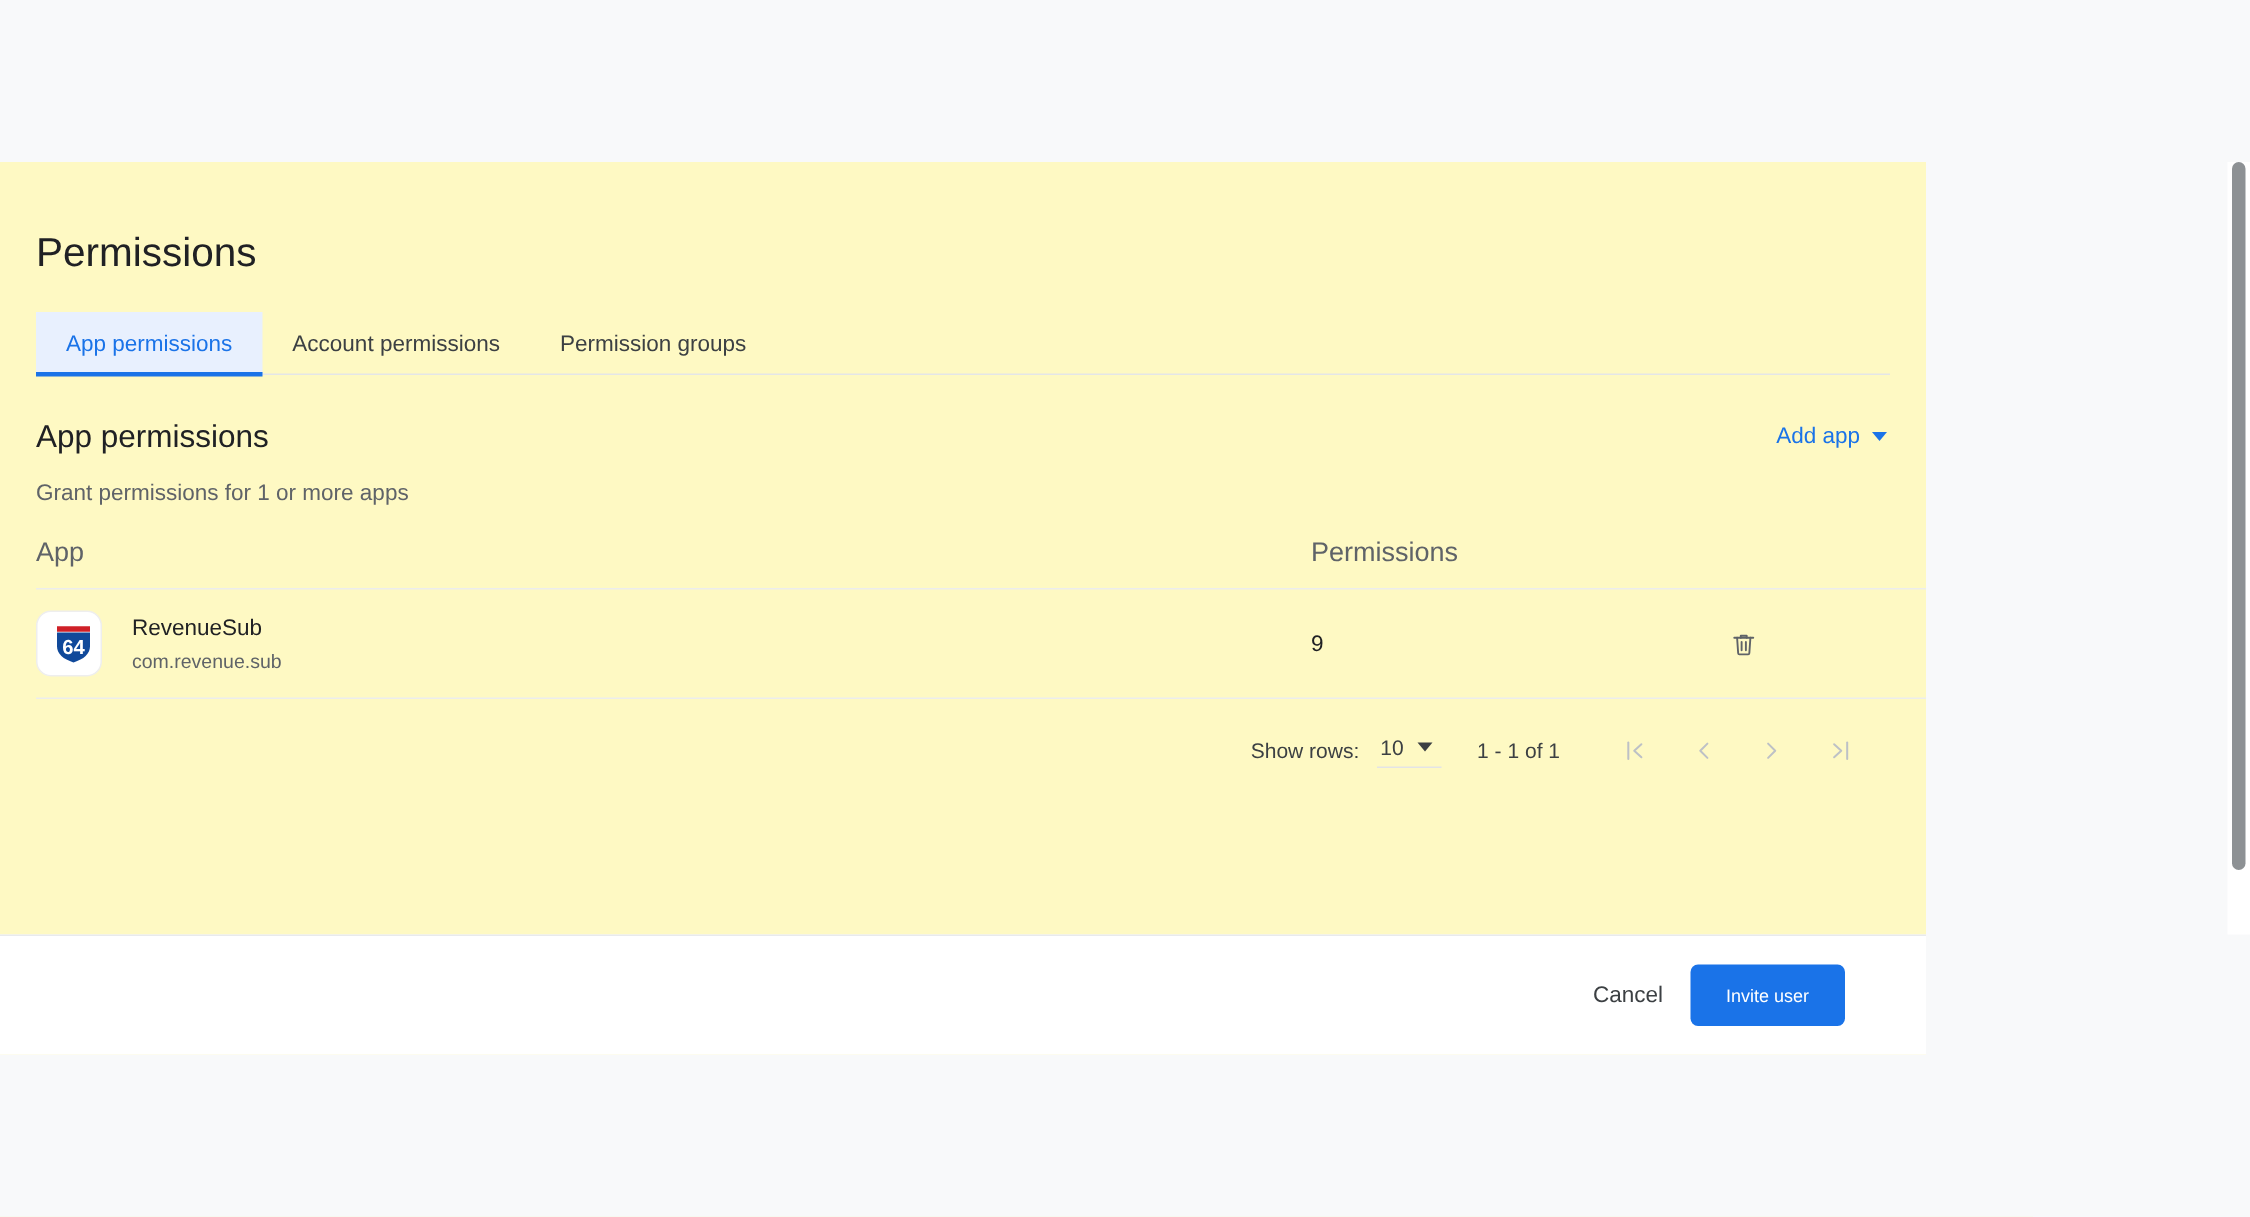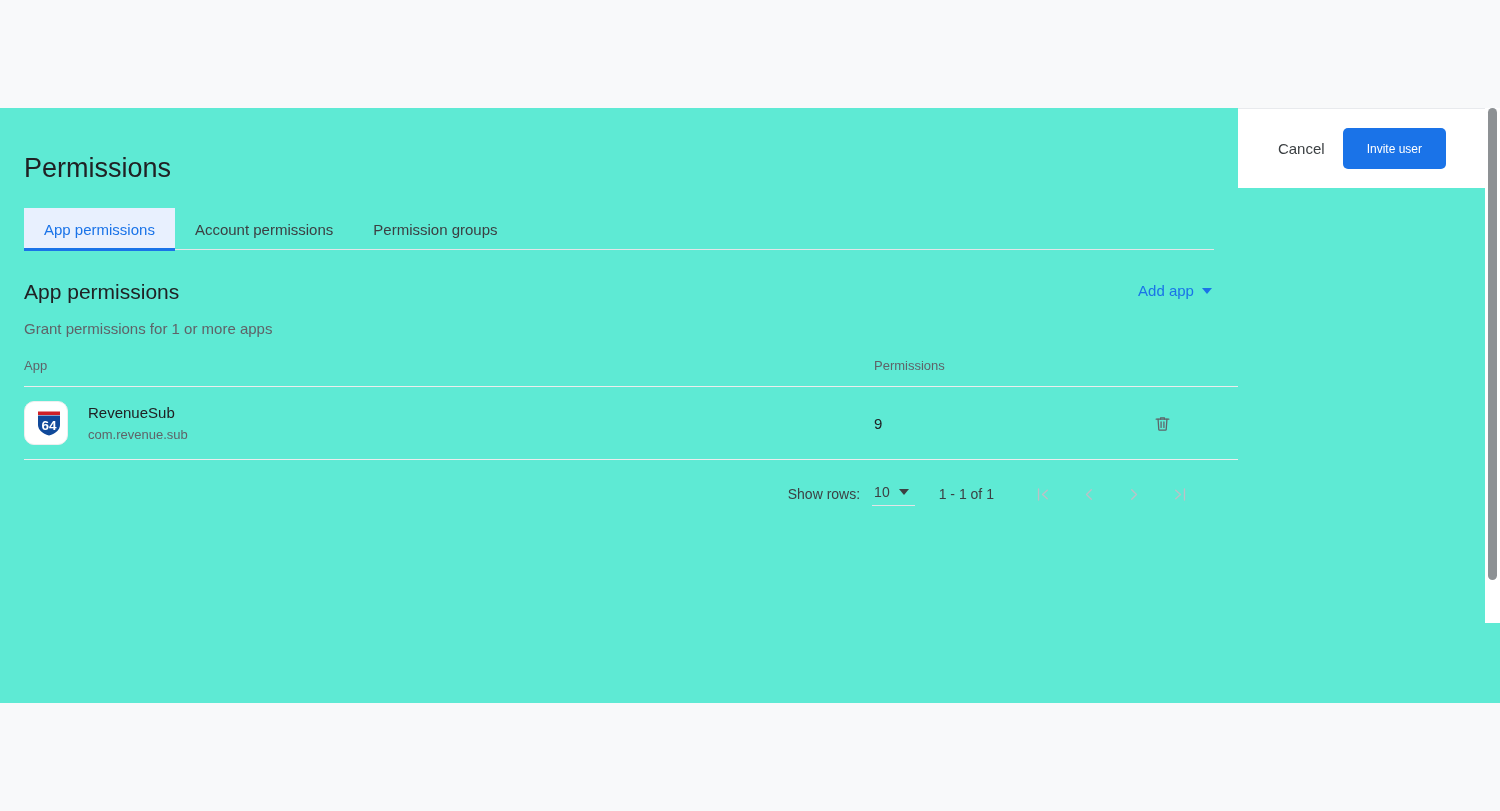--- a/index.html
+++ b/index.html
@@ -18,25 +18,25 @@
     height: 811px;
     background: #f8f9fa;
     overflow: hidden;
   }
 
   
   #dialog {
     position: absolute;
     left: 0;
     top: 108px;
-    width: 1500px;
+    width: 1284px;
     height: 595px;
-    background: #5eead4;
-    display: flex;
-    flex-direction: row;
+    background: #fef9c3;
+    display: flex;
+    flex-direction: column;
   }
 
   
   #scroll-body {
     position: relative;
     flex: 1 1 auto;
     overflow: hidden;
     padding: 0 24px;
   }
 
@@ -143,21 +143,21 @@
 
   
   #perm-table {
     width: 100%;
     border-collapse: collapse;
     margin-top: 21px;
     table-layout: fixed;
   }
   #perm-table thead th {
     text-align: left;
-    font-size: 13px;
+    font-size: 18px;
     font-weight: 500;
     color: #5f6368;
     padding: 0 0 13px 0;
     border-bottom: 1px solid #eceded;
   }
   .col-app   { width: 850px; }
   .col-perms { width: 275px; }
   .col-del   { width: 190px; }
   .col-go    { width: auto; }
 

